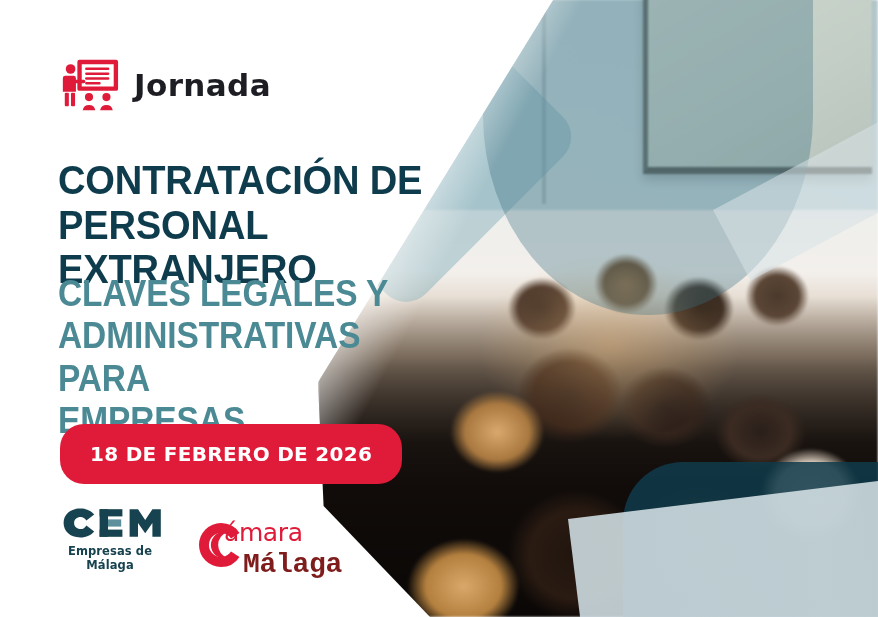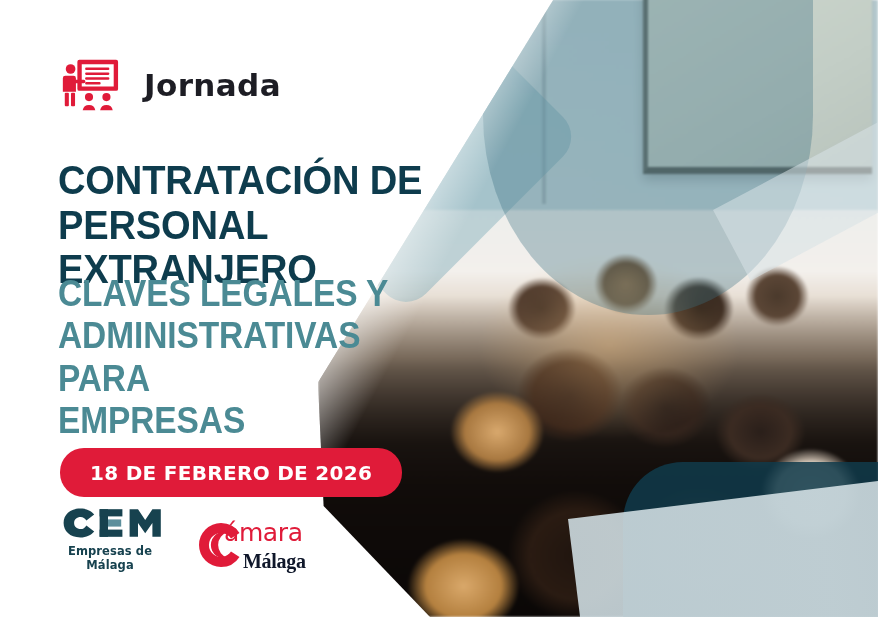--- a/index.html
+++ b/index.html
@@ -173,21 +173,21 @@
     z-index: 5;
   }
 
   
   .kicker {
     position: absolute;
     left: 58px;
     top: 54px;
     display: flex;
     align-items: center;
-    gap: 24px;
+    gap: 14px;
   }
   .kicker-icon {
     width: 62px;
     height: 62px;
     flex: 0 0 auto;
     display: block;
   }
   .kicker-label {
     font-family: "DejaVu Sans", sans-serif;
     font-size: 31px;
@@ -225,34 +225,33 @@
     color: #4b8a94;
     transform: scaleX(0.93);
     transform-origin: left center;
   }
 
   
   .date-badge {
     position: absolute;
     left: 60px;
     top: 424px;
-    height: 49px;
+    height: 60px;
     padding: 0 30px;
     border-radius: 24px;
     background: #e01b39;
     color: #ffffff;
     display: inline-flex;
     align-items: center;
     justify-content: center;
     font-family: "DejaVu Sans", sans-serif;
     font-size: 20px;
     font-weight: 700;
     letter-spacing: 0.3px;
     white-space: nowrap;
-    margin-top: 24px;
   }
 
   
   .logos {
     position: absolute;
     left: 60px;
     top: 505px;
     display: flex;
     align-items: flex-end;
     gap: 18px;
@@ -294,24 +293,24 @@
     font-size: 25px;
     font-weight: 400;
     color: #e01b39;
     line-height: 1;
     letter-spacing: -0.4px;
   }
   .camara-sub {
     position: absolute;
     left: 45px;
     top: 31px;
-    font-family: Liberation Serif, serif;
-    font-size: 20px;
-    font-weight: 700;
-    color: #0f172a;
+    font-family: Liberation Mono, monospace;
+    font-size: 28px;
+    font-weight: 700;
+    color: #7f1d1d;
     line-height: 1;
     letter-spacing: -0.3px;
   }
 </style>
 </head>
 <body>
 
 <div class="banner">
 
   <div class="photo-stage">

